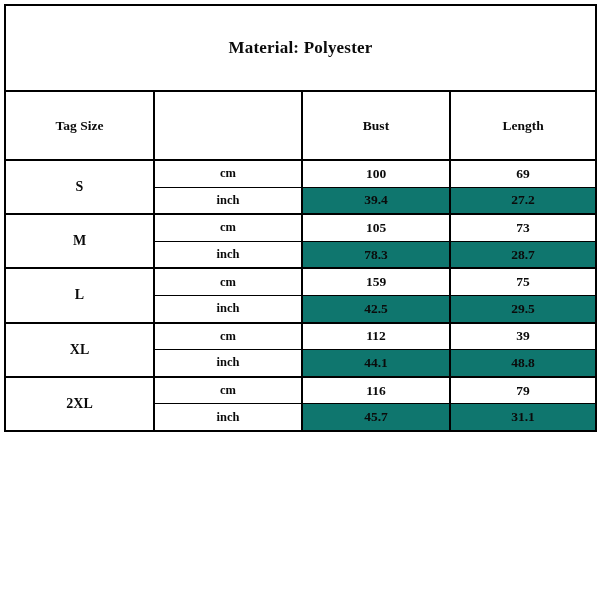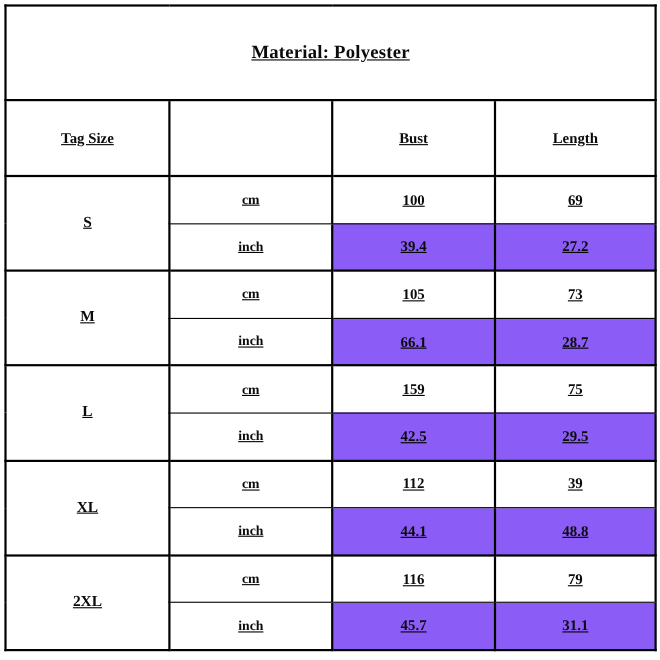--- a/index.html
+++ b/index.html
@@ -12,23 +12,22 @@
     height: 600px;
     font-family: "Liberation Serif", "DejaVu Serif", serif;
     overflow: hidden;
   }
 
   #chart-root {
     position: absolute;
     left: 4px;
     top: 4px;
     width: 591px;
-    height: 588px;
+    height: 428px;
     box-sizing: border-box;
-    text-decoration: underline;
   }
 
   table.size-chart {
     width: 100%;
     height: 100%;
     border-collapse: collapse;
     table-layout: fixed;
     background: #ffffff;
   }
 
@@ -72,21 +71,21 @@
   tr.unit-row-cm > td.value-cell {
     border-bottom-width: 1px;
   }
   tr.unit-row-inch > td.unit-cell,
   tr.unit-row-inch > td.value-cell {
     border-top-width: 1px;
   }
 
   
   td.shaded {
-    background: #8b5cf6;
+    background: #0f766e;
     margin-top: 19px;
   }
 
   
   col.col-tag    { width: 149px; }
   col.col-unit   { width: 148px; }
   col.col-bust   { width: 148px; }
   col.col-length { width: 146px; }
 </style>
 </head>
@@ -126,21 +125,21 @@
       </tr>
 
       <tr class="unit-row-cm">
         <td class="tag-size-cell" rowspan="2">M</td>
         <td class="unit-cell">cm</td>
         <td class="value-cell">105</td>
         <td class="value-cell">73</td>
       </tr>
       <tr class="unit-row-inch">
         <td class="unit-cell">inch</td>
-        <td class="value-cell shaded">66.1</td>
+        <td class="value-cell shaded">78.3</td>
         <td class="value-cell shaded">28.7</td>
       </tr>
 
       <tr class="unit-row-cm">
         <td class="tag-size-cell" rowspan="2">L</td>
         <td class="unit-cell">cm</td>
         <td class="value-cell">159</td>
         <td class="value-cell">75</td>
       </tr>
       <tr class="unit-row-inch">

